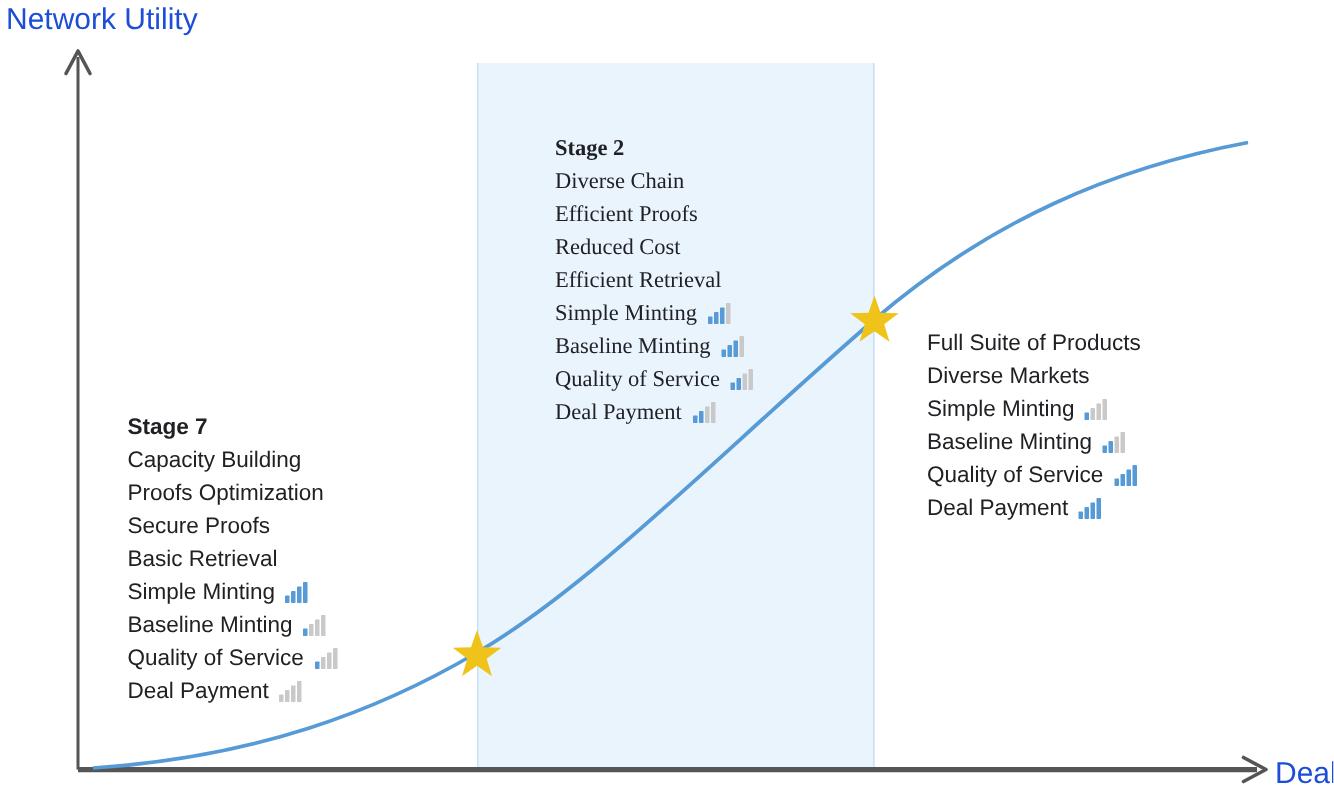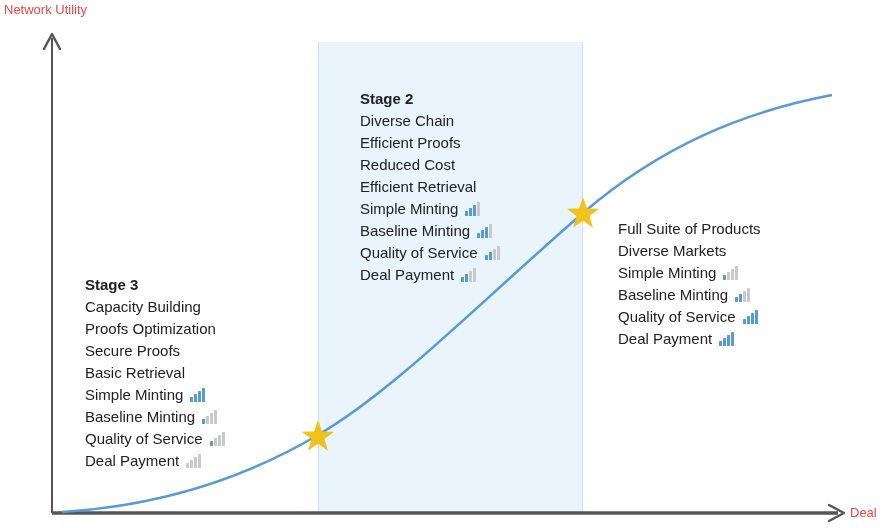--- a/index.html
+++ b/index.html
@@ -1,26 +1,26 @@
 <!DOCTYPE html>
 <html><head>
 <meta charset="utf-8">
 <style>
   html,body{margin:0;padding:0;background:#fff;}
   #canvas{
     position:relative;width:889px;height:528px;background:#fff;overflow:hidden;
     font-family:"Liberation Sans",sans-serif;color:#202124;
   }
   #plot-svg{position:absolute;left:0;top:0;}
-  .axis-label{position:absolute;font-size:13px;color:#ef4444;white-space:nowrap;}
+  .axis-label{position:absolute;font-size:20px;color:#1d4ed8;white-space:nowrap;}
   #y-axis-label{left:4px;top:2px;}
   #x-axis-label{left:850px;top:505px;}
   .stage{position:absolute;white-space:nowrap;}
   #stage-1{left:85px;top:274px;}
-  #stage-2{left:360px;top:88px;}
+  #stage-2{left:370px;top:88px;font-family:Liberation Serif, serif;}
   #stage-3{left:618px;top:218px;}
   .stage-heading{font-size:15px;font-weight:700;line-height:22px;}
   .item{display:flex;align-items:center;gap:7px;line-height:22px;height:22px;font-size:15px;}
   .bars-icon{display:inline-flex;align-items:flex-end;gap:1px;height:14px;}
   .bars-icon i{display:block;width:3px;border-radius:0.5px;}
   #curve-path{fill:none;stroke-width:2.5;}
   .band-edge{stroke-width:1;}
   .axis-line{fill:none;}
   .arrow-head{fill:none;stroke-width:2.4;stroke-linecap:round;stroke-linejoin:round;}
 </style>
@@ -43,21 +43,21 @@
     <path id="curve-path" d="M 62 512 C 170 505, 252 474, 318 435 C 395 390, 480 302, 583 213 C 660 147, 742 112, 832 95" stroke="#569AD6"></path>
 
     <polygon transform="translate(318,437)" points="0,-17 4,-5.5 16.17,-5.25 6.47,2.1 9.99,13.75 0,6.8 -9.99,13.75 -6.47,2.1 -16.17,-5.25 -4,-5.5" fill="#EFC319"></polygon>
     <polygon transform="translate(583,214)" points="0,-17 4,-5.5 16.17,-5.25 6.47,2.1 9.99,13.75 0,6.8 -9.99,13.75 -6.47,2.1 -16.17,-5.25 -4,-5.5" fill="#EFC319"></polygon>
   </svg>
 
   <div id="y-axis-label" class="axis-label">Network Utility</div>
   <div id="x-axis-label" class="axis-label">Deal</div>
 
   <div id="stage-1" class="stage">
-    <div class="stage-heading">Stage 3</div>
+    <div class="stage-heading">Stage 7</div>
     <div class="stage-items">
         <div class="item">
           <span>Capacity Building</span>
         </div>
         <div class="item">
           <span>Proofs Optimization</span>
         </div>
         <div class="item">
           <span>Secure Proofs</span>
         </div>

